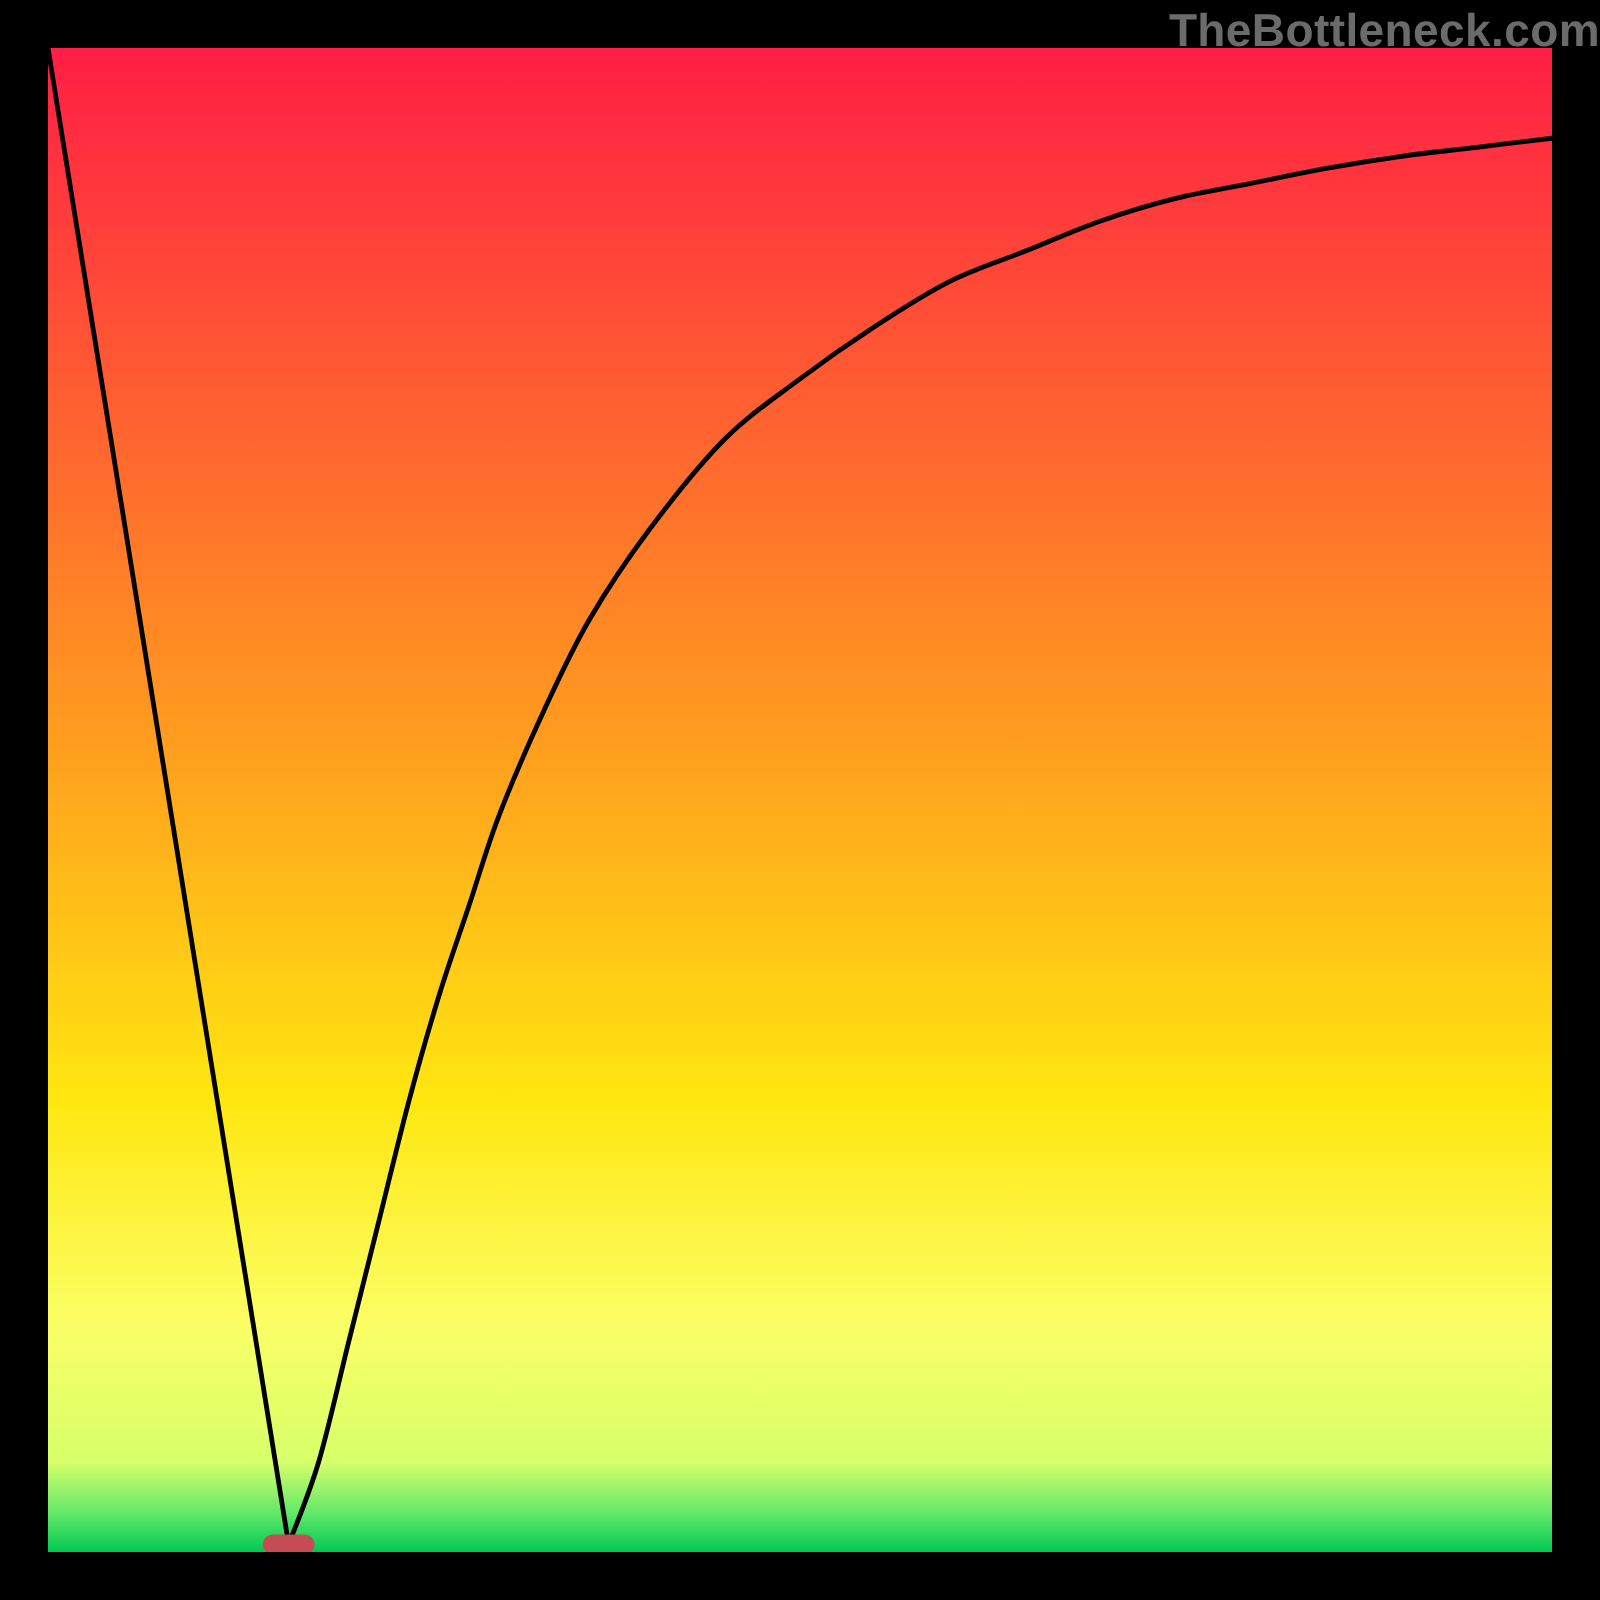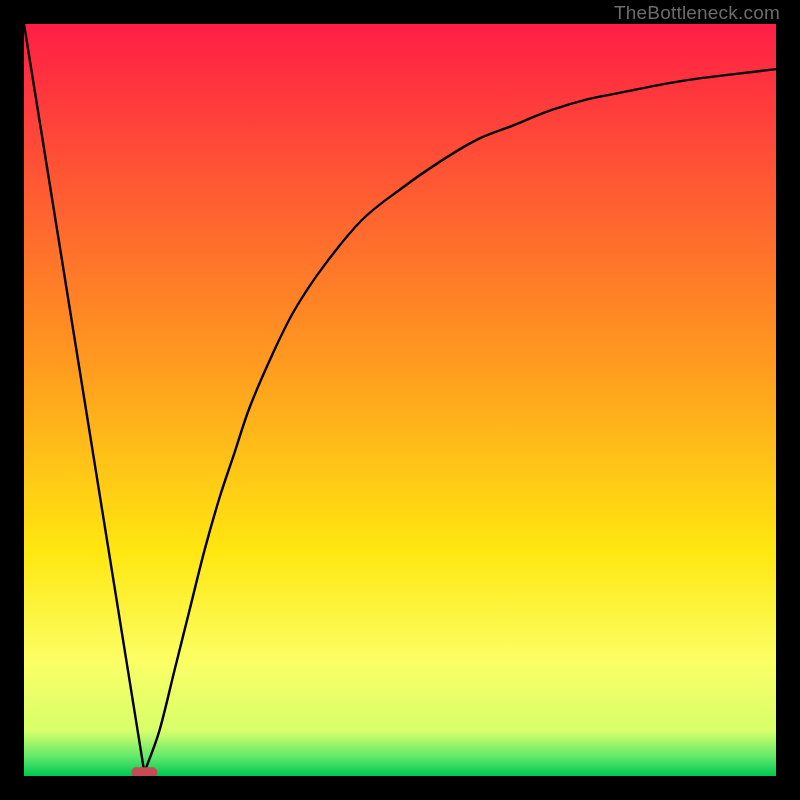--- a/index.html
+++ b/index.html
@@ -21,26 +21,27 @@
     position: absolute;
     left: 24px;
     top: 24px;
     width: 752px;
     height: 752px;
     overflow: hidden;
   }
   .watermark {
     position: absolute;
     top: 2px;
-    right: 20px;
+    right: 0;
     color: #6b6b6b;
-    font-size: 19px;
+    font-size: 23px;
     letter-spacing: 0.2px;
     z-index: 5;
     pointer-events: none;
+    font-weight: bold;
   }
 </style>
 </head>
 <body>
 
 <div class="frame">
   <div class="watermark">TheBottleneck.com</div>
   <div class="plot">
     <svg id="chart-svg" width="752" height="752" viewBox="0 0 752 752" preserveAspectRatio="none">
       <defs>

